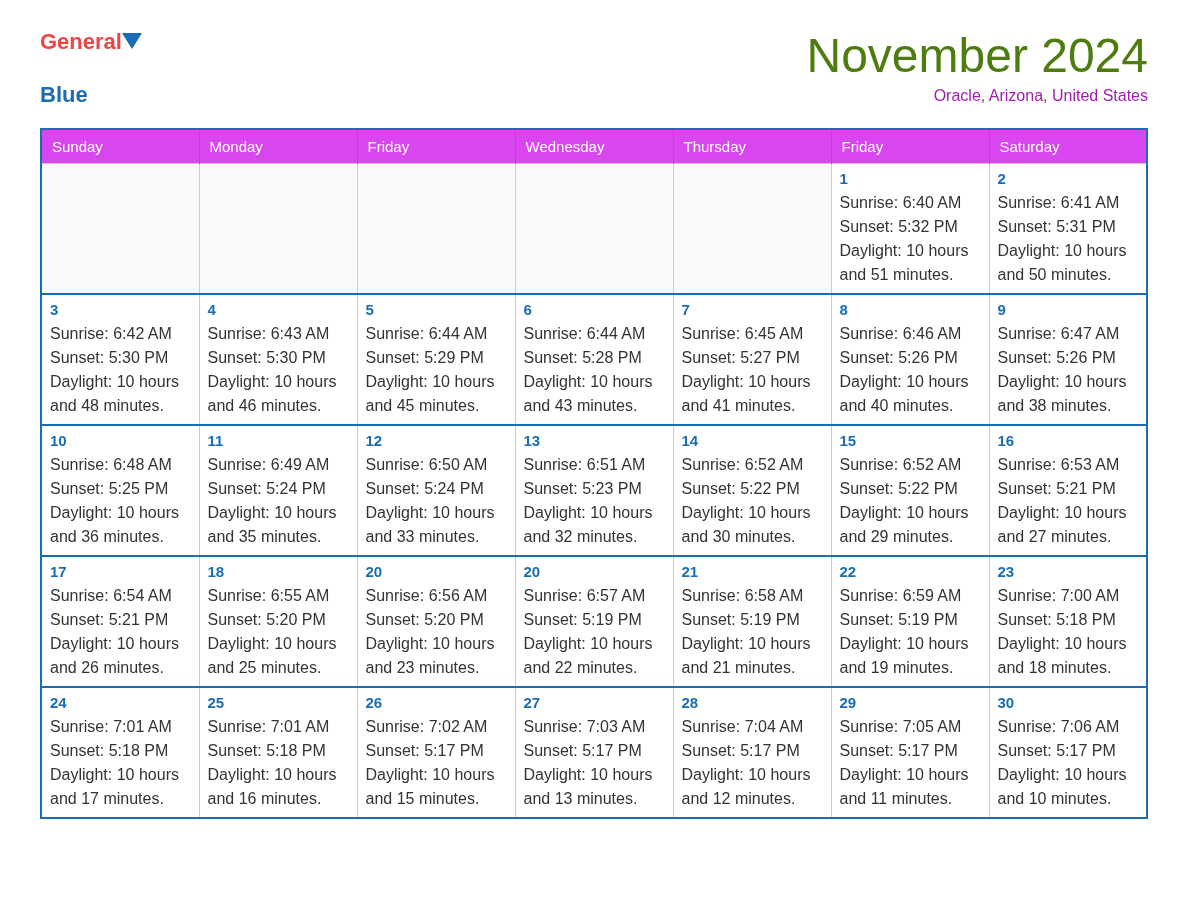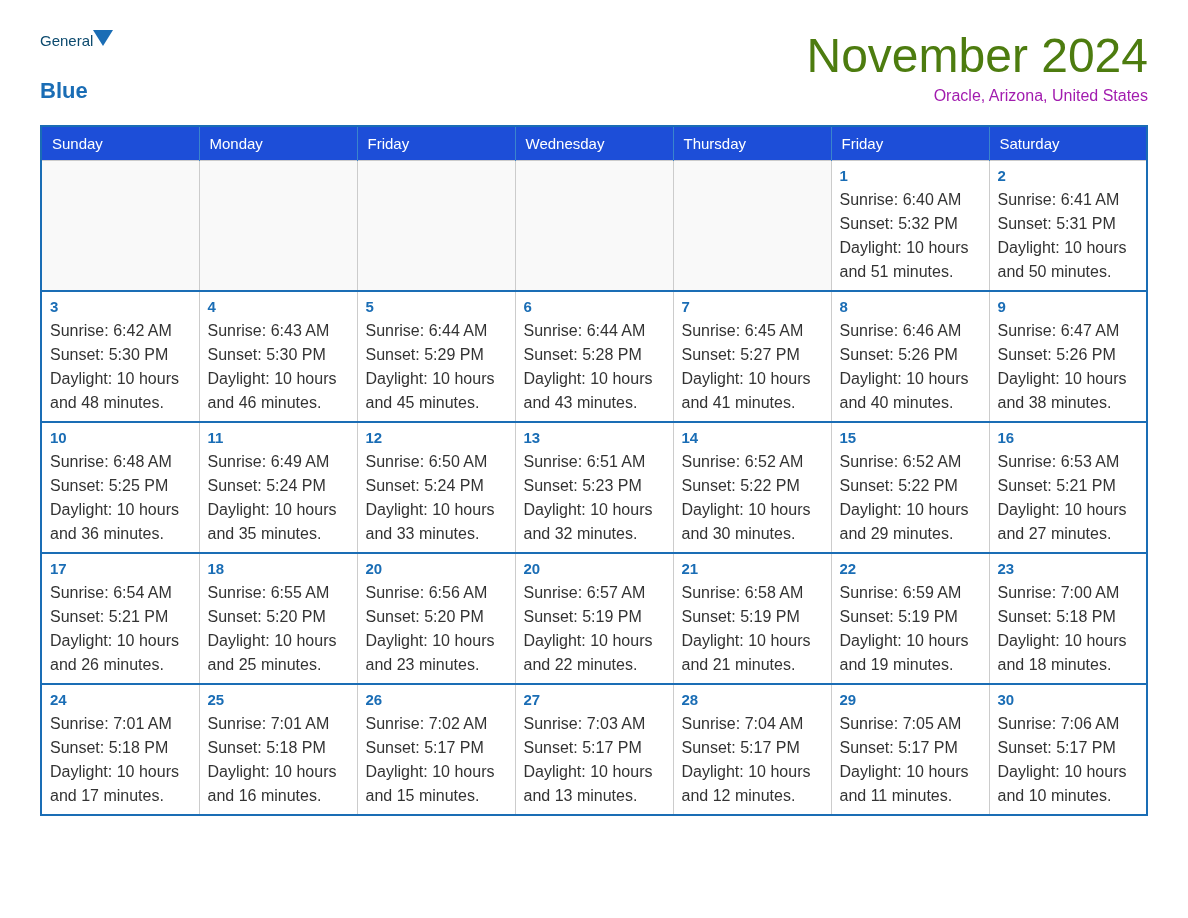--- a/index.html
+++ b/index.html
@@ -15,23 +15,23 @@
       justify-content: space-between;
       align-items: flex-start;
       margin-bottom: 20px;
     }
     .logo {
       display: flex;
       flex-direction: column;
       align-items: flex-start;
     }
     .logo-general {
-      font-size: 15px;
-      font-weight: normal;
-      color: #0c4a6e;
+      font-size: 22px;
+      font-weight: bold;
+      color: #ef4444;
       line-height: 1.1;
     }
     .logo-blue {
       font-size: 22px;
       font-weight: bold;
       color: #1a6db5;
       display: flex;
       align-items: center;
       gap: 4px;
       margin-top: 28px;
@@ -57,21 +57,21 @@
       font-size: 16px;
       color: #a21caf;
       margin-top: 4px;
     }
     .calendar {
       width: 100%;
       border-collapse: collapse;
       border: 2px solid #1a6db5;
     }
     .calendar th {
-      background-color: #1d4ed8;
+      background-color: #d946ef;
       color: #fff;
       font-size: 15px;
       font-weight: normal;
       padding: 8px 10px;
       text-align: left;
       border-right: 1px solid #3a85cc;
     }
     .calendar th:last-child {
       border-right: none;
     }

